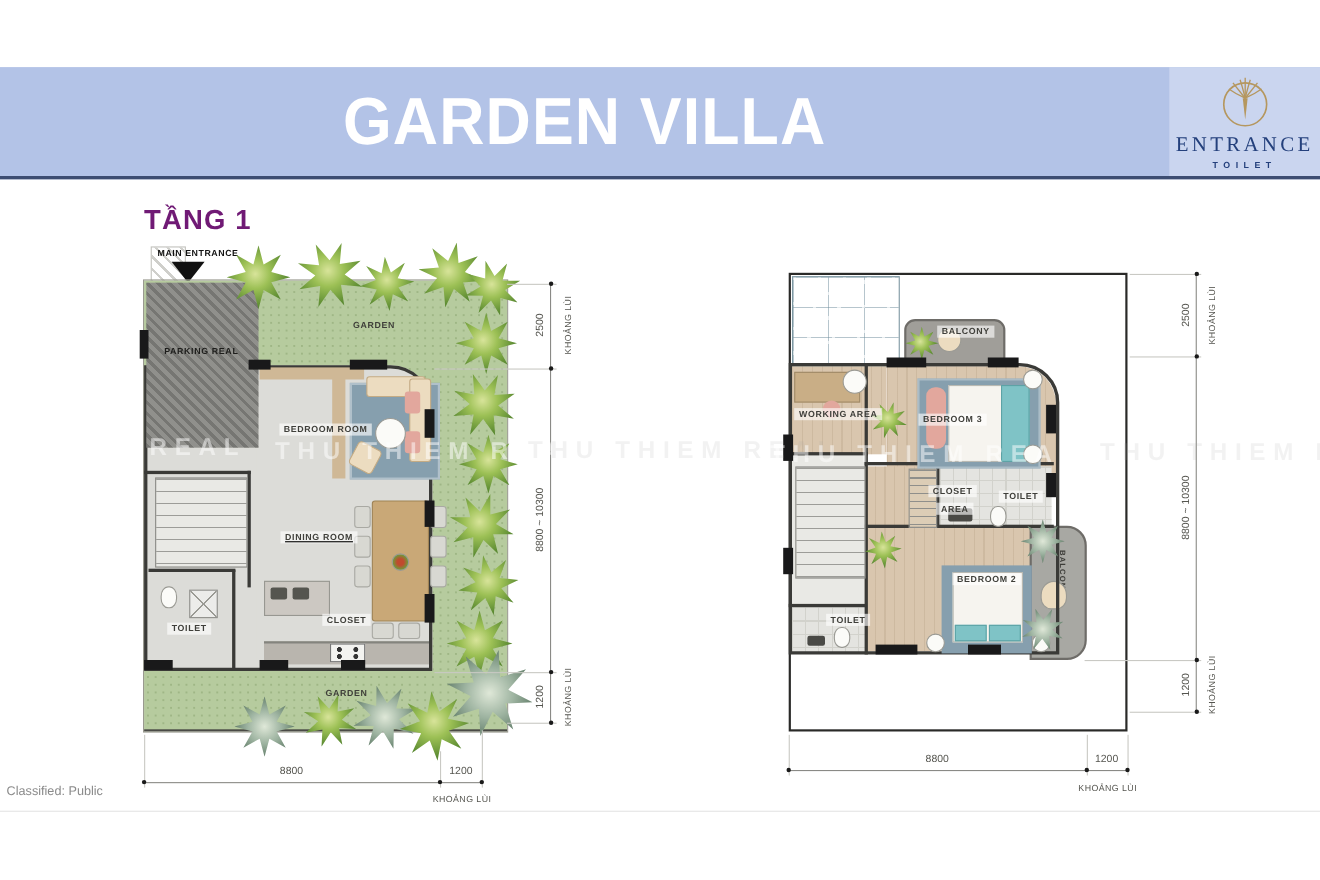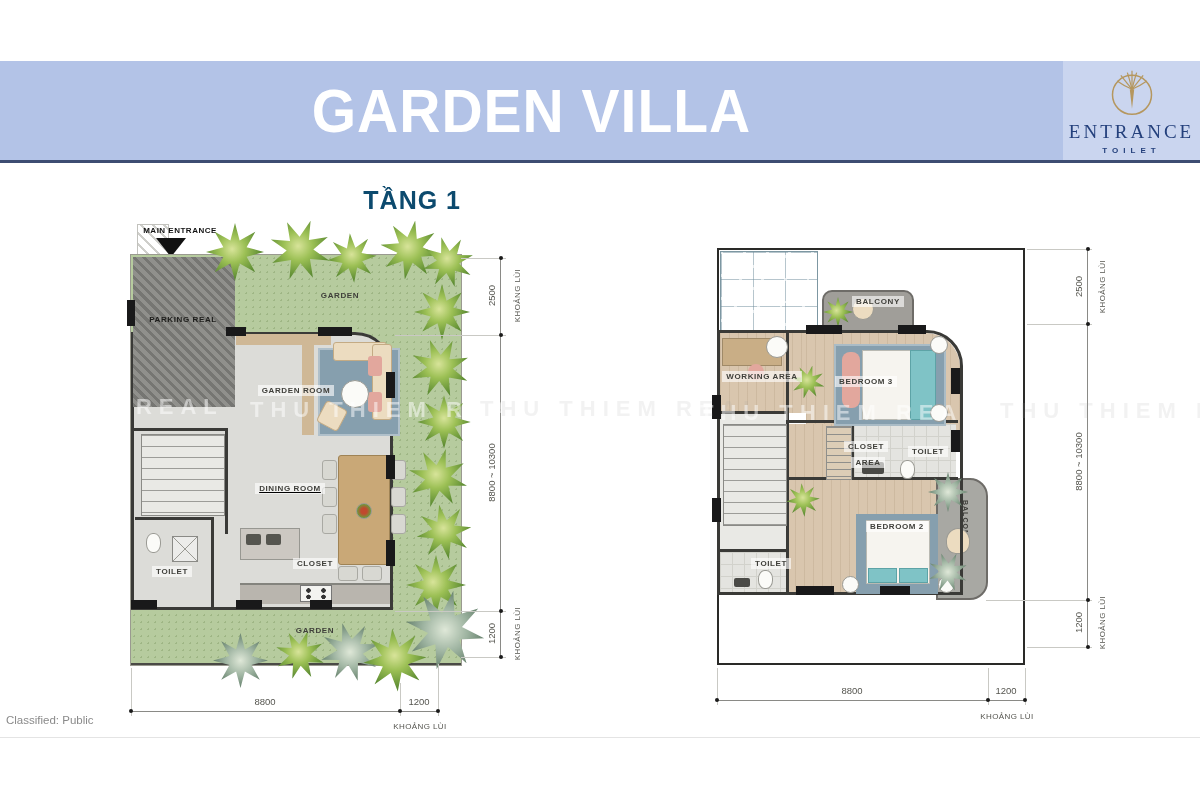--- a/index.html
+++ b/index.html
@@ -7,21 +7,21 @@
   #stage{position:relative;width:1200px;height:800px;background:#fff;overflow:hidden;}
   .a{position:absolute;}
   
   #banner{left:0;top:61px;width:1200px;height:99px;background:#b3c3e7;border-bottom:3px solid #3d4d72;}
   #banner-title{left:0;top:61px;width:1063px;height:99px;display:flex;align-items:center;justify-content:center;
     color:#fff;font-size:57px;font-weight:bold;letter-spacing:1px;transform:scaleY(1.06);}
   #logo-panel{left:1063px;top:61px;width:137px;height:99px;background:#cad5ef;display:flex;flex-direction:column;align-items:center;justify-content:center;}
   .brand-name{font-family:"Liberation Serif","DejaVu Serif",serif;color:#24407c;font-size:19px;letter-spacing:3px;margin-top:2px;}
   .brand-sub{color:#24407c;font-size:8px;letter-spacing:5px;margin-top:3px;font-weight:bold;}
   
-  .floor-title{font-size:25px;font-weight:bold;color:#0c4a6e;text-align:right;letter-spacing:1px;}
+  .floor-title{font-size:25px;font-weight:bold;color:#701a75;text-align:left;letter-spacing:1px;}
   .lblwrap{display:flex;justify-content:center;align-items:center;}
   .lbl{font-size:8px;color:#3f3f3a;letter-spacing:.6px;background:rgba(255,255,255,.62);padding:1px 4px;white-space:nowrap;font-weight:bold;}
   .lbl-plain{background:transparent;}
   .dim{font-size:9.5px;color:#55554f;text-align:center;white-space:nowrap;}
   .dimnote{font-size:8px;color:#55554f;letter-spacing:.4px;text-align:center;white-space:nowrap;}
   .rot{transform:rotate(-90deg);}
   .dimline{background:#8a8a86;}
   .conn{background:#c9c9c4;}
   .tick{width:4px;height:4px;background:#1a1a1a;border-radius:50%;}
   .wall{background:#3a3a37;}
@@ -142,21 +142,21 @@
   <div class="a tree palm" style="left:213px;top:633px;width:55px;height:55px;"></div>
   <div class="a tree" style="left:363px;top:628px;width:64px;height:64px;transform:rotate(40deg);"></div>
 
   <div class="a lblwrap" style="left:300px;top:290px;width:80px;">
       <span class="lbl lbl-plain">GARDEN</span>
     </div>
   <div class="a lblwrap" style="left:133px;top:314px;width:100px;">
       <span class="lbl lbl-plain" style="color:#1d1d1b;">PARKING REAL</span>
     </div>
   <div class="a lblwrap" style="left:246px;top:385px;width:100px;">
-      <span class="lbl">GARDEN ROOM</span>
+      <span class="lbl">BEDROOM ROOM</span>
     </div>
   <div class="a lblwrap" style="left:240px;top:483px;width:100px;text-decoration:underline;">
       <span class="lbl">DINING ROOM</span>
     </div>
   <div class="a lblwrap" style="left:137px;top:566px;width:70px;">
       <span class="lbl">TOILET</span>
     </div>
   <div class="a lblwrap" style="left:265px;top:558px;width:100px;">
       <span class="lbl">CLOSET</span>
     </div>

